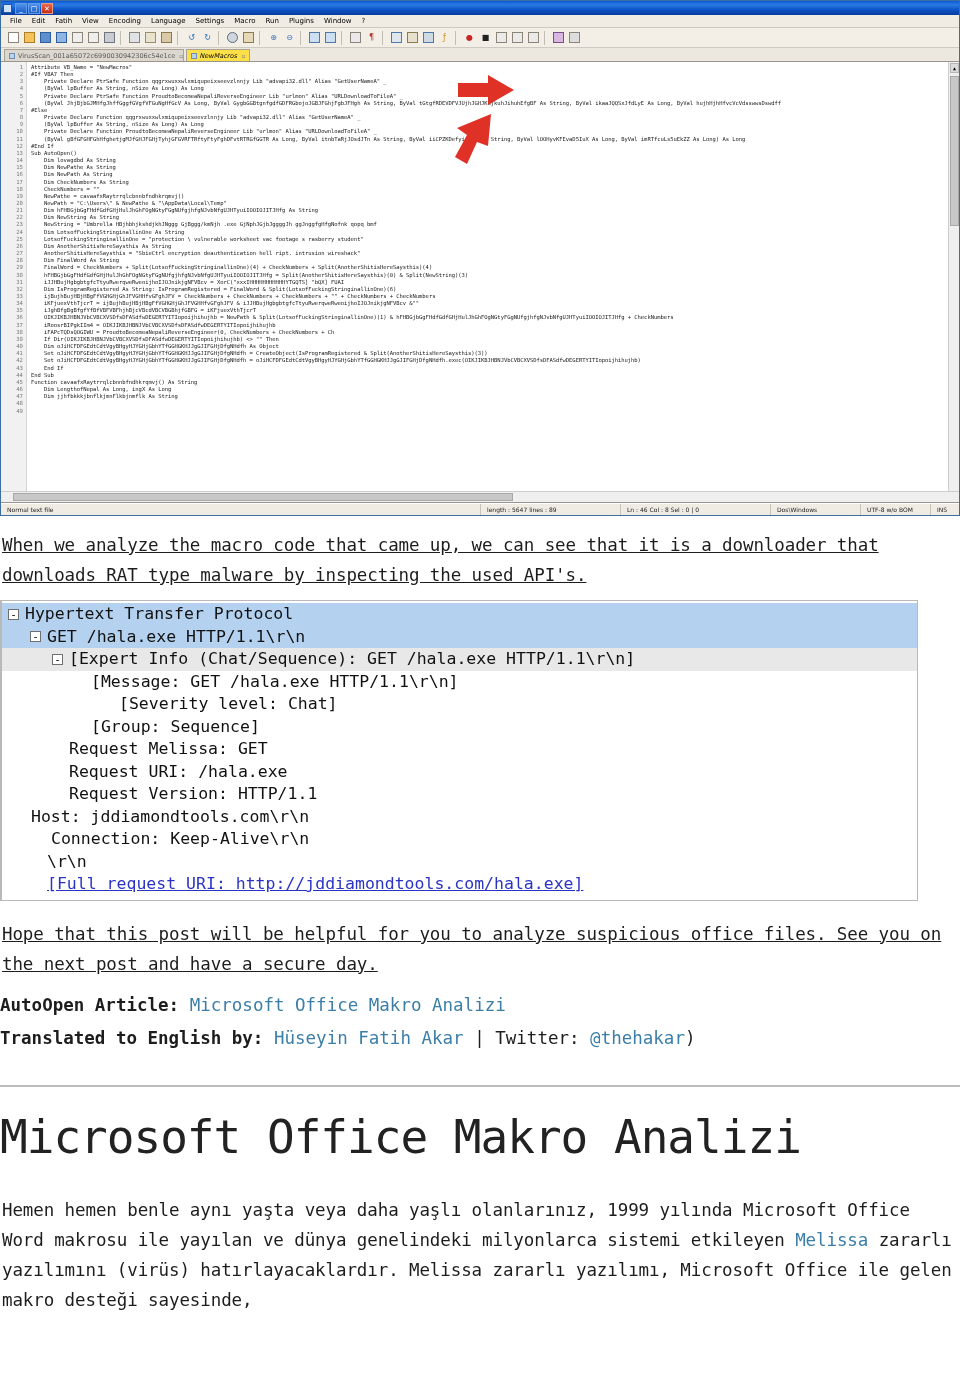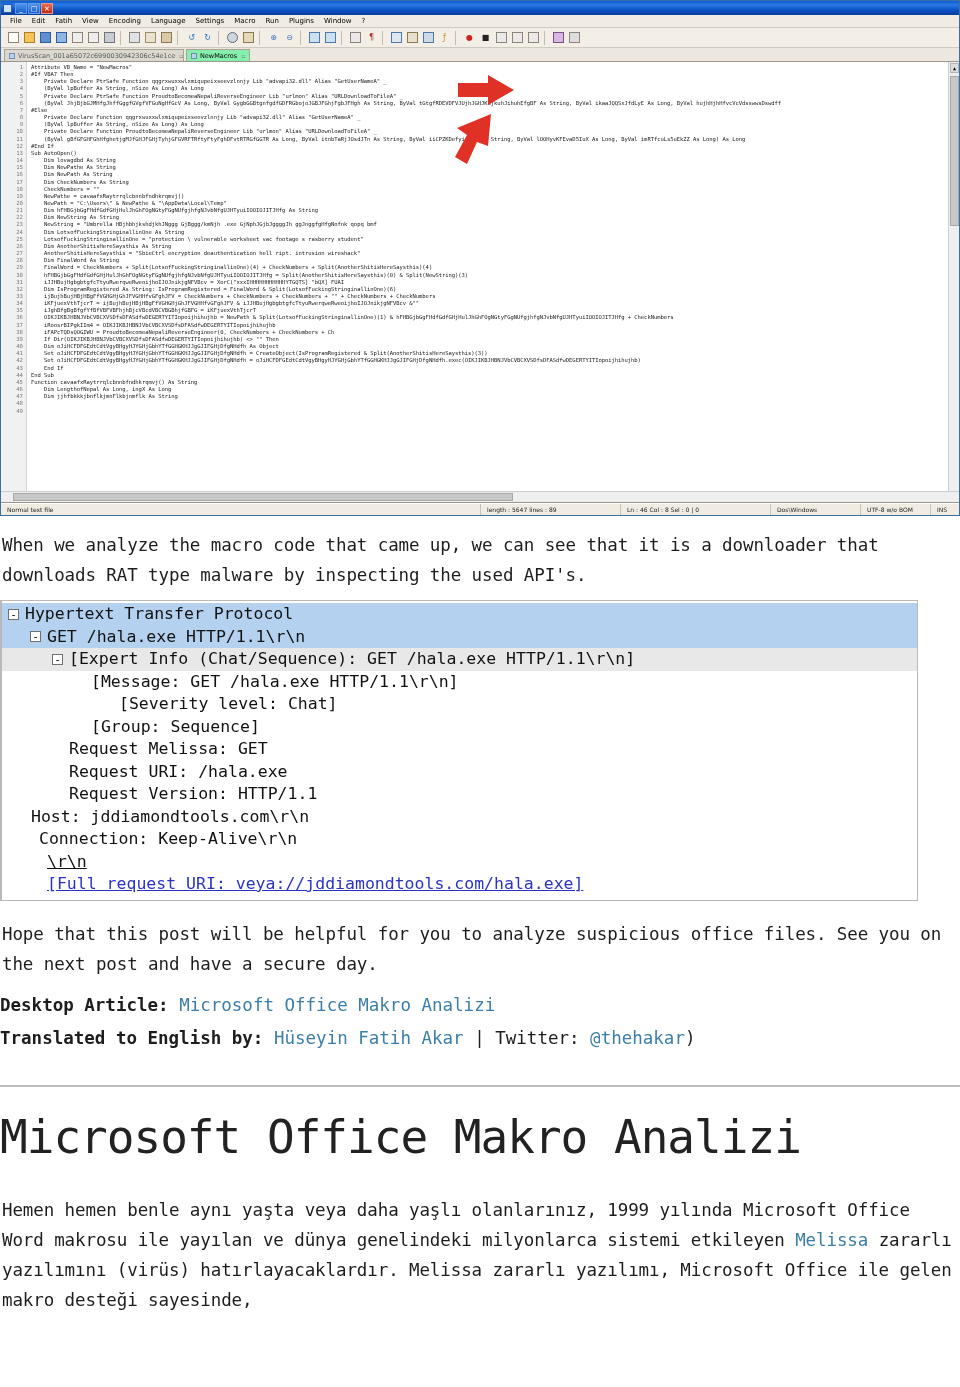--- a/index.html
+++ b/index.html
@@ -100,21 +100,21 @@
     padding: 0 4px;
     border: 1px solid #a7a294;
     border-bottom: none;
     margin-right: 2px;
     background: #dcd8cf;
     color: #5a5a5a;
     white-space: nowrap;
     max-width: 180px;
     overflow: hidden;
   }
-  .npp-tab.active { background: #86efac; color: #000; }
+  .npp-tab.active { background: #fde047; color: #000; font-style: italic; }
   .npp-tab .dot { width:6px; height:6px; margin-right:3px; background:#bcd3ee; border:1px solid #6f8fb5; flex:0 0 auto;}
   .npp-tab .x { margin-left: 4px; font-size: 6px; color:#777; }
 
   .npp-editor {
     position: relative;
     background: #ffffff;
     height: 441px;
     overflow: hidden;
     border-bottom: 1px solid #9b9689;
     display: flex;
@@ -181,21 +181,21 @@
 
   
   .para {
     font-family: "DejaVu Sans Mono", monospace;
     font-size: 17.5px;
     line-height: 30px;
     color: #1d1d1d;
     padding: 0 2px;
     letter-spacing: -0.1px;
   }
-  .p-block { margin: 14px 0 10px 0; }
+  .p-block { margin: 14px 0 10px 0; text-decoration: underline; }
 
   
   .ws-tree {
     background: #ffffff;
     border: 1px solid #b9b9b9;
     border-left: 2px solid #b9b9b9;
     padding: 2px 0 4px 0;
     margin: 8px 0 18px 0;
     width: 918px;
     font-family: "DejaVu Sans Mono", monospace;
@@ -545,39 +545,39 @@
         <span class="ws-text">Request URI: /hala.exe</span>
       </div>
       <div class="ws-row" style="padding-left: 50px;">
         <span style="display: inline-block; width: 17px; flex: 0 0 auto;"></span>
         <span class="ws-text">Request Version: HTTP/1.1</span>
       </div>
       <div class="ws-row" style="padding-left: 12px;">
         <span style="display: inline-block; width: 17px; flex: 0 0 auto;"></span>
         <span class="ws-text">Host: jddiamondtools.com\r\n</span>
       </div>
-      <div class="ws-row" style="padding-left: 20px; justify-content: center;">
+      <div class="ws-row" style="padding-left: 32px; justify-content: center;">
         <span style="display: inline-block; width: 17px; flex: 0 0 auto;"></span>
         <span class="ws-text">Connection: Keep-Alive\r\n</span>
       </div>
-      <div class="ws-row" style="padding-left: 28px; text-decoration: underline;">
+      <div class="ws-row" style="padding-left: 28px;">
         <span style="display: inline-block; width: 17px; flex: 0 0 auto;"></span>
         <span class="ws-text">\r\n</span>
       </div>
       <div class="ws-row" style="padding-left: 28px;">
         <span style="display: inline-block; width: 17px; flex: 0 0 auto;"></span>
-        <span class="ws-text ws-link">[Full request URI: veya://jddiamondtools.com/hala.exe]</span>
+        <span class="ws-text ws-link">[Full request URI: http://jddiamondtools.com/hala.exe]</span>
       </div>
     </div>
 
   <p class="para p-block">Hope that this post will be helpful for you to analyze suspicious office files. See you on the next post and have a secure day.</p>
 
   <div class="credit">
     <div>
-      <b>Desktop Article:</b>
+      <b>AutoOpen Article:</b>
       <span class="lnk">Microsoft Office Makro Analizi</span>
     </div>
     <div>
       <b>Translated to English by:</b>
       <span class="lnk">Hüseyin Fatih Akar</span>
       <span>|</span>
       <span>Twitter:</span>
       <span class="lnk">@thehakar</span><span>)</span>
     </div>
   </div>

